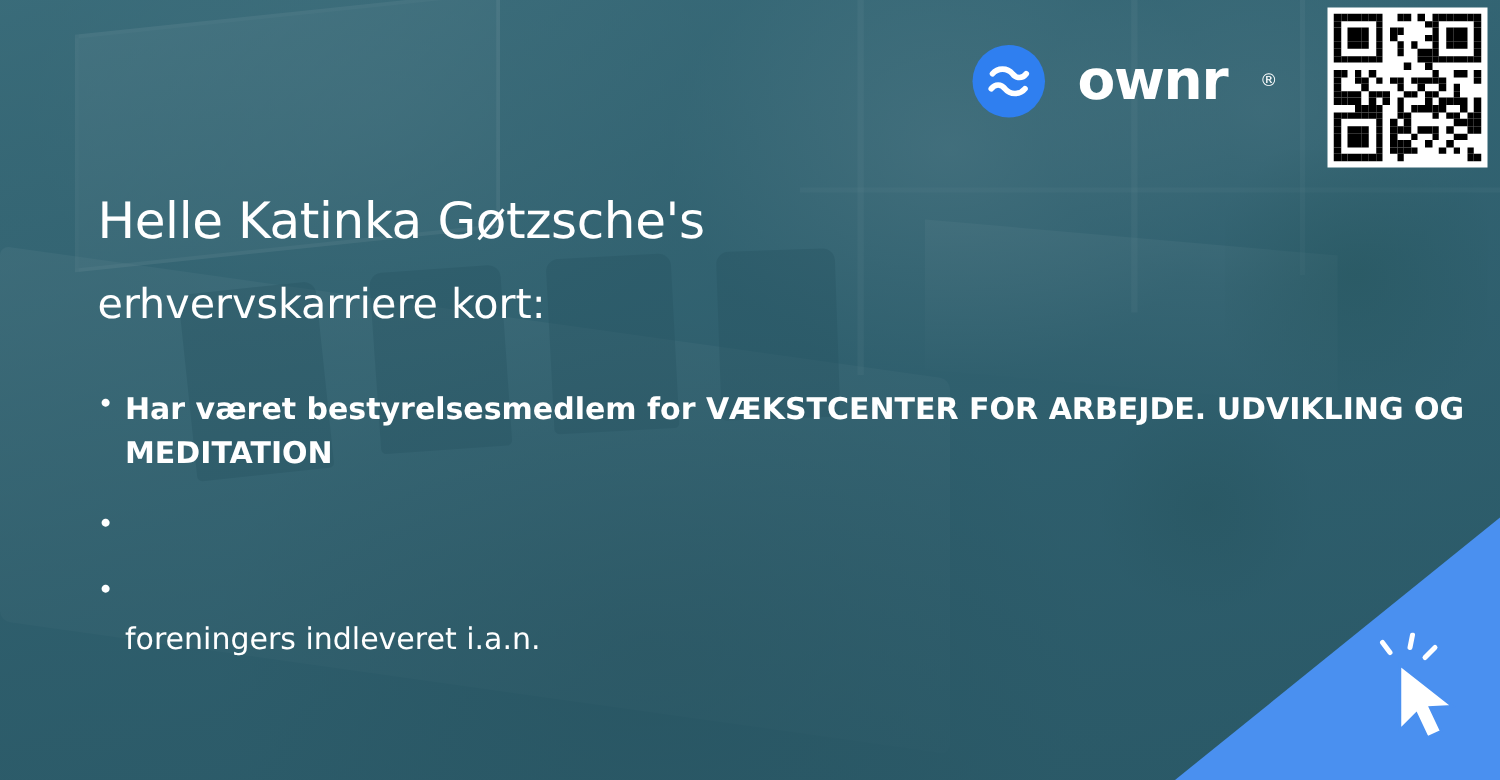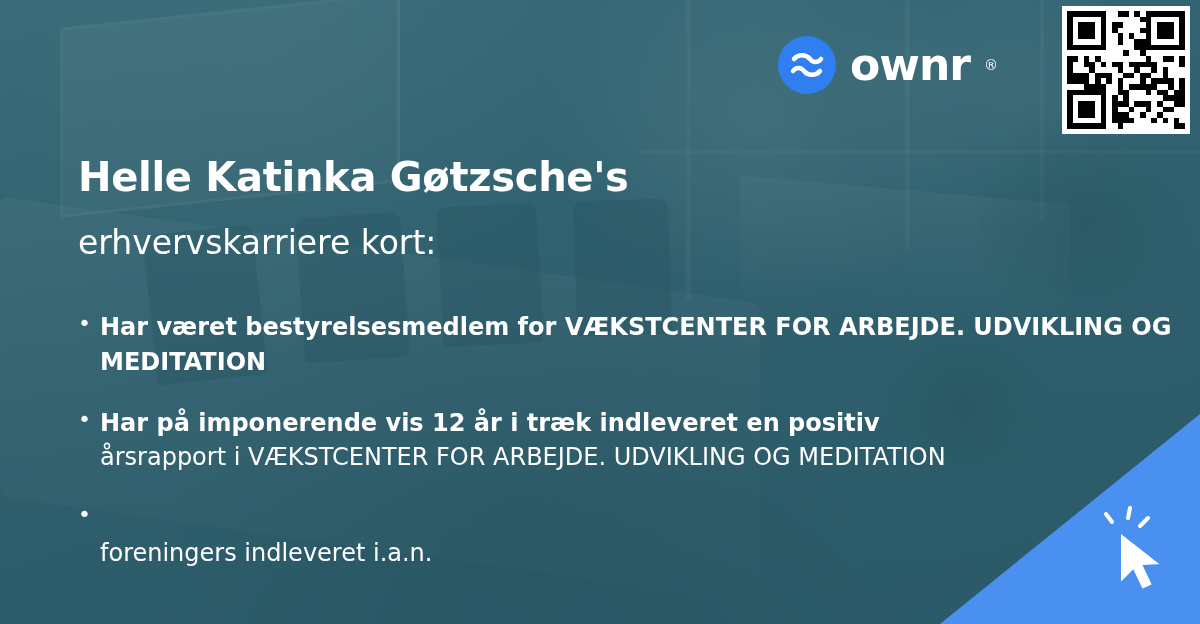--- a/index.html
+++ b/index.html
@@ -73,21 +73,21 @@
   
   .corner {
     position:absolute; right:0; bottom:0;
     width:0; height:0;
     border-left:260px solid transparent;
     border-bottom:210px solid #4a90f0;
   }
   .cursor { position:absolute; right:18px; bottom:18px; }
 
   
-  .logo { position:absolute; left:778px; top:36px; display:flex; align-items:center; gap:14px; }
+  .logo { position:absolute; left:778px; top:36px; display:flex; align-items:center; gap:26px; }
   .logo-mark {
     width:58px; height:58px; border-radius:50%;
     background:#2f7ff0;
     display:flex; align-items:center; justify-content:center;
   }
   .logo-text {
     color:#ffffff; font-size:44px; font-weight:700; letter-spacing:-1px;
     line-height:1;
   }
   .logo-reg { color:#ffffff; font-size:14px; vertical-align:super; font-weight:400; }
@@ -99,21 +99,21 @@
   }
   .qr-grid { width:100%; height:100%; display:grid; grid-template-columns:repeat(21,1fr); grid-template-rows:repeat(21,1fr); }
   .qr-grid i { background:transparent; }
   .qr-grid i.on { background:#000; }
 
   
   .headline {
     position:absolute; left:78px; top:152px;
     color:#ffffff;
   }
-  .headline .l1 { font-size:40px; font-weight:700; line-height:1.25; letter-spacing:-0.3px; }
+  .headline .l1 { font-size:40px; font-weight:400; line-height:1.25; letter-spacing:-0.3px; }
   .headline .l2 { font-size:33px; font-weight:400; line-height:1.3;margin-top:20px; }
 
   .bullets { position:absolute; left:78px; top:310px; width:1130px; }
   .bullet { display:flex; margin-bottom:26px; color:#ffffff; }
   .dot { width:22px; font-size:22px; line-height:1.25; flex:0 0 22px; }
   .btext { font-size:24px; line-height:1.45; white-space:pre-line; }
   .b-strong { font-weight:700; }
 </style>
 </head>
 <body>
@@ -599,21 +599,20 @@
     <div class="l2">erhvervskarriere kort:</div>
   </div>
 
   <div class="bullets">
     <div class="bullet">
       <span class="dot">•</span>
       <span class="btext"><span class="b-strong">Har været bestyrelsesmedlem for VÆKSTCENTER FOR ARBEJDE. UDVIKLING OG MEDITATION</span><br></span>
     </div>
     <div class="bullet">
       <span class="dot">•</span>
-      <span class="btext"><span class="b-strong">Har på imponerende vis 12 år i træk indleveret en positiv</span><br><span>årsrapport i VÆKSTCENTER FOR ARBEJDE. UDVIKLING OG MEDITATION</span></span>
     </div>
     <div class="bullet">
       <span class="dot">•</span>
       <span class="btext"><br><span>foreningers indleveret i.a.n.</span></span>
     </div>
   </div>
 
   <div class="corner"></div>
   <div class="cursor">
     <svg width="96" height="96" viewBox="0 0 96 96" aria-hidden="true">

